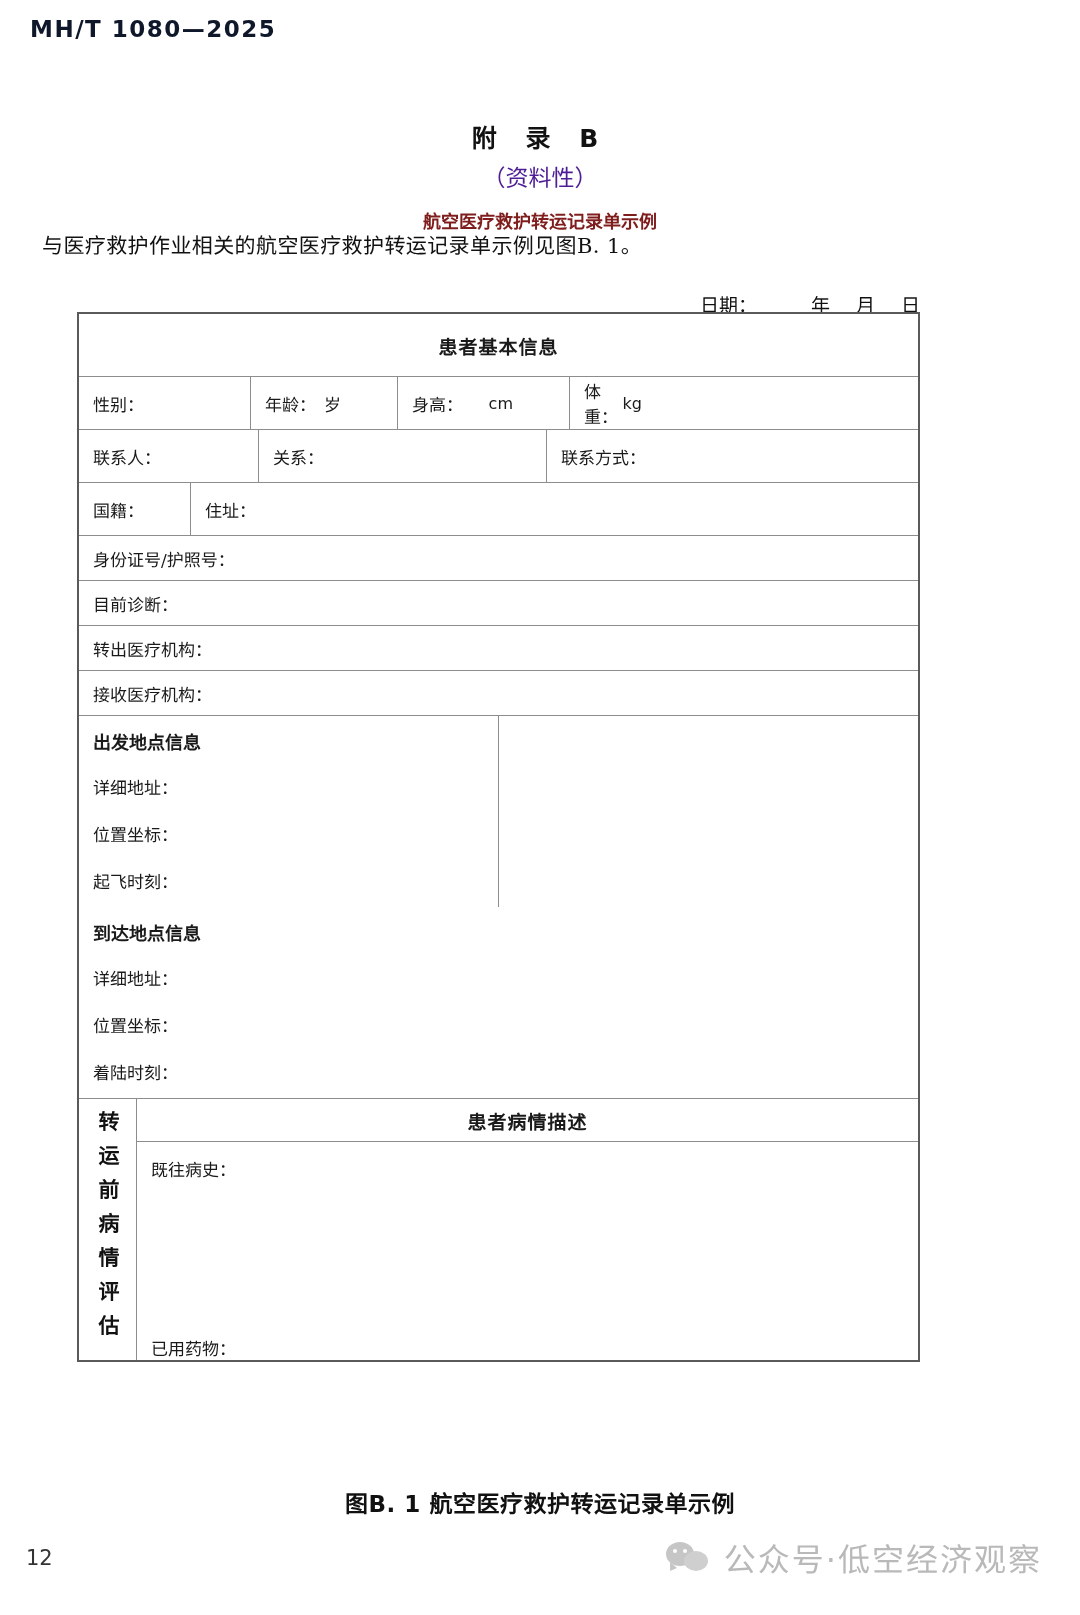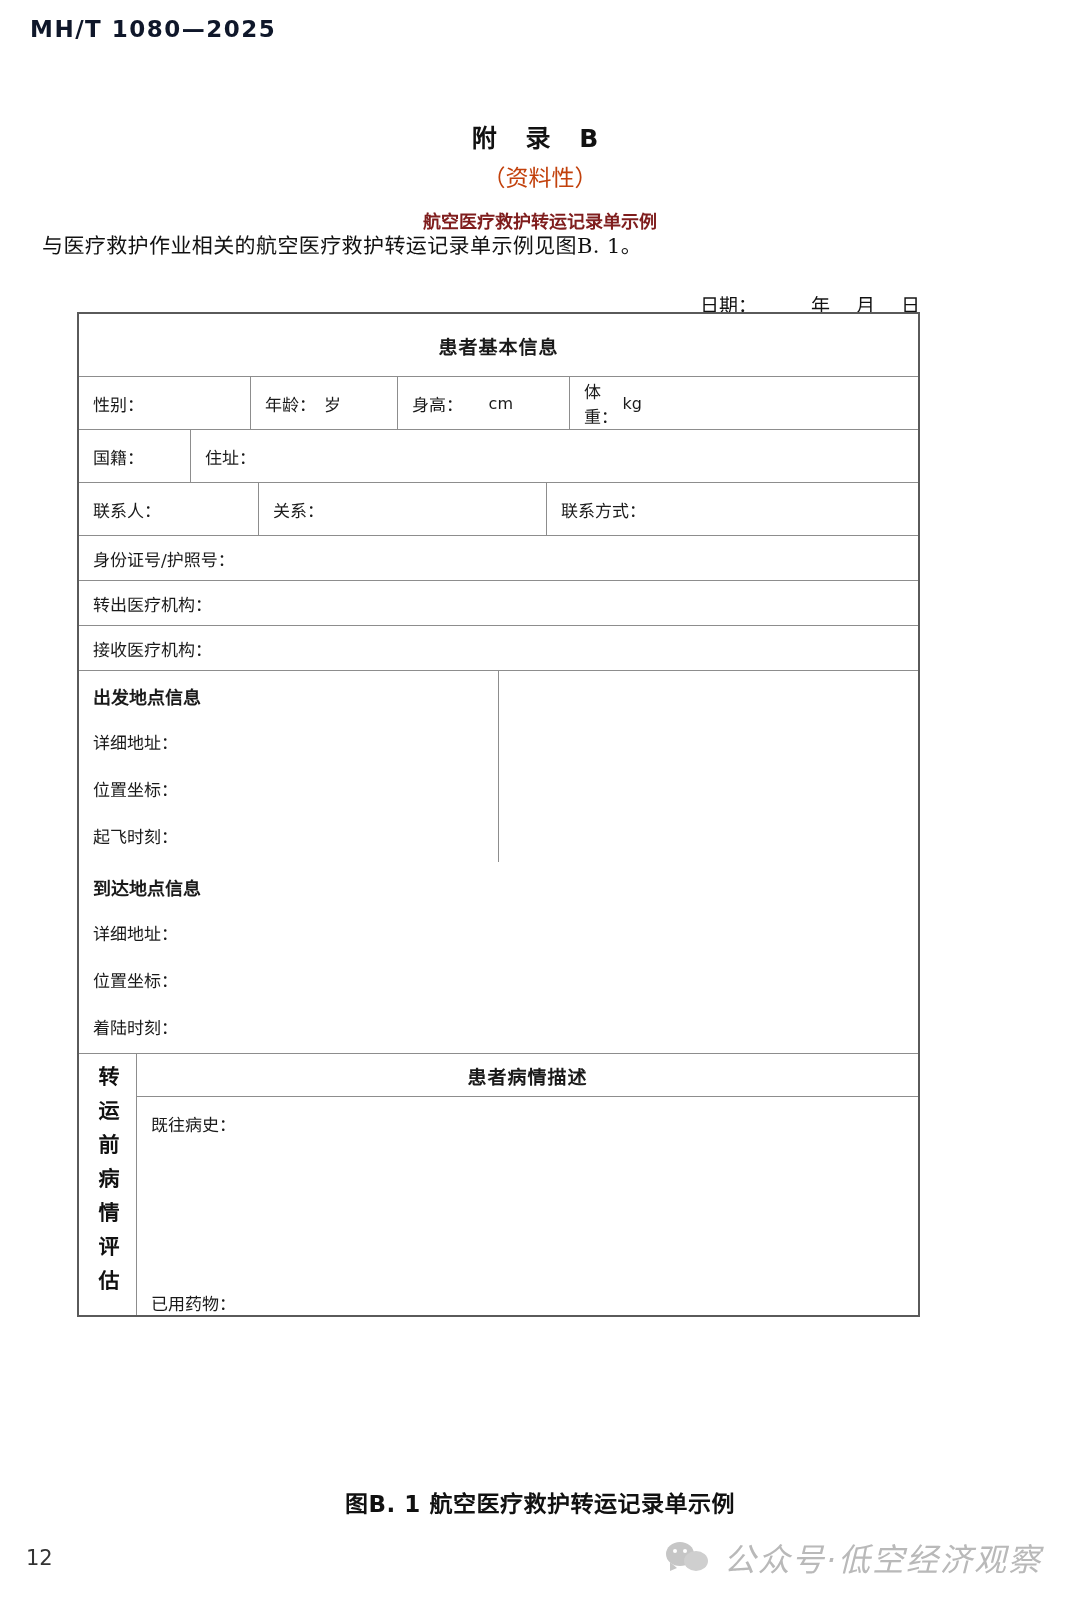--- a/index.html
+++ b/index.html
@@ -39,21 +39,21 @@
   .title-main {
     font-size: 25px;
     font-weight: 700;
     letter-spacing: 10px;
     color: #111;
     line-height: 1.5;
   }
   .title-sub {
     font-size: 23px;
     font-weight: 400;
-    color: #c2410c;
+    color: #4c1d95;
     line-height: 1.6;
     margin-top: 2px;
   }
   .title-name {
     font-size: 18px;
     font-weight: 700;
     color: #7f1d1d;
     line-height: 1.6;
     margin-top: 12px;
   }
@@ -237,21 +237,20 @@
     position: absolute;
     right: 38px;
     top: 1534px;
     display: flex;
     align-items: center;
     gap: 12px;
     color: #b9b9b9;
     font-size: 32px;
     letter-spacing: 2px;
     font-family: "DejaVu Sans", "Liberation Sans", sans-serif;
-    font-style: italic;
   }
   .wechat-icon { position: relative; width: 46px; height: 34px; }
   .wechat-icon .b1,
   .wechat-icon .b2 {
     position: absolute;
     background: #c6c6c6;
     border-radius: 50%;
   }
   .wechat-icon .b1 { width: 28px; height: 24px; left: 0; top: 2px; }
   .wechat-icon .b2 { width: 24px; height: 20px; left: 18px; top: 11px; background: #cfcfcf; }
@@ -302,46 +301,51 @@
       <span>身高：</span>
       <span class="unit unit-latin">cm</span>
     </div>
     <div class="cell w-weight">
       <span>体重：</span>
       <span class="unit unit-latin">kg</span>
     </div>
   </div>
 
   <div class="row row-tall">
+    <div class="cell w-contact">
+      <span>联系人：</span>
+    </div>
+    <div class="cell w-relation">
+      <span>关系：</span>
+    </div>
+    <div class="cell w-phone">
+      <span>联系方式：</span>
+    </div>
+  </div>
+
+  <div class="row row-tall">
     <div class="cell w-nation">
       <span>国籍：</span>
     </div>
     <div class="cell w-addr">
       <span>住址：</span>
-    </div>
-  </div>
-
-  <div class="row row-tall">
-    <div class="cell w-contact">
-      <span>联系人：</span>
-    </div>
-    <div class="cell w-relation">
-      <span>关系：</span>
-    </div>
-    <div class="cell w-phone">
-      <span>联系方式：</span>
     </div>
   </div>
 
   <div class="row">
     <div class="cell full">
       <span>身份证号/护照号：</span>
     </div>
   </div>
 
+  <div class="row">
+    <div class="cell full">
+      <span>目前诊断：</span>
+    </div>
+  </div>
 
   <div class="row">
     <div class="cell full">
       <span>转出医疗机构：</span>
     </div>
   </div>
 
   <div class="row">
     <div class="cell full">
       <span>接收医疗机构：</span>

